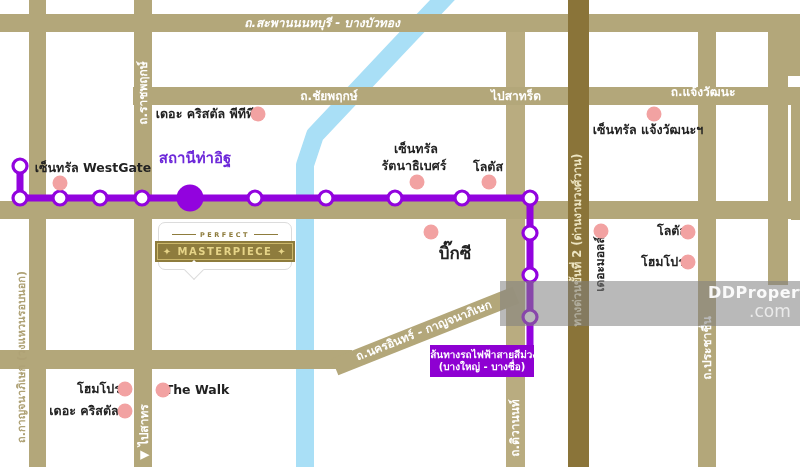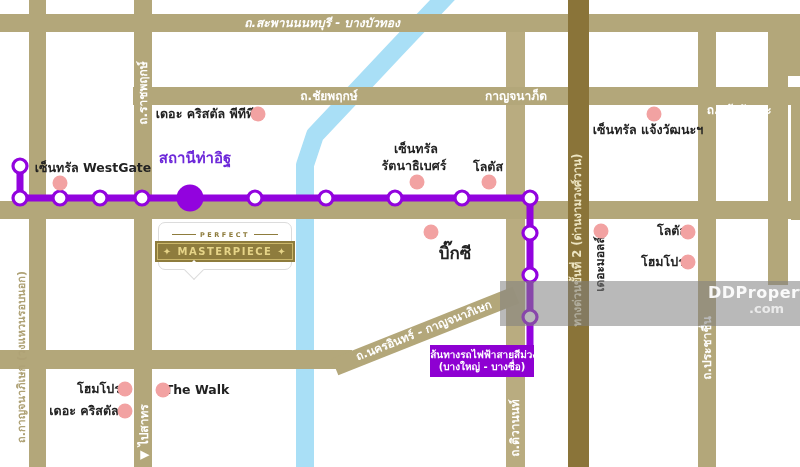--- a/index.html
+++ b/index.html
@@ -37,21 +37,21 @@
        z-index:3;display:flex;flex-direction:column;align-items:center;justify-content:center;color:#fff;}
   #route-box div{font-size:10px;font-weight:bold;line-height:1.25;white-space:nowrap;}
   
   #watermark-band{position:absolute;left:500px;top:281px;width:300px;height:45px;
        background:rgba(128,128,128,0.55);z-index:4;}
   #watermark-agent{position:absolute;left:505px;top:286px;color:rgba(255,255,255,0.95);
        font-size:13px;font-weight:bold;z-index:5;white-space:nowrap;}
   #watermark-brand{position:absolute;left:708px;top:283px;color:rgba(255,255,255,0.92);
        font-size:16px;font-weight:bold;z-index:5;letter-spacing:.5px;}
   #watermark-domain{position:absolute;left:749px;top:301px;color:rgba(255,255,255,0.7);
-       font-size:13px;z-index:5;font-weight:bold;}
+       font-size:17px;z-index:5;}
 </style>
 </head>
 <body>
 
 <div id="map-root">
 
   <svg id="base-svg" width="800" height="467" viewBox="0 0 800 467">
 
     <polyline points="450,-8 395,50 348,100 315,135 305,165 305,470" fill="none" stroke="#A9DFF6" stroke-width="18" stroke-linejoin="round" stroke-linecap="round"></polyline>
 
@@ -85,22 +85,22 @@
       <circle cx="530" cy="198" r="7"></circle>
       <circle cx="530" cy="233" r="7"></circle>
       <circle cx="530" cy="275" r="7"></circle>
       <circle cx="530" cy="317" r="7"></circle>
       <circle cx="190" cy="198" r="13.5" fill="#9203DE" stroke="none"></circle>
     </g>
   </svg>
 
   <div class="lbl onroad" style="left:322px;top:23px;font-style:italic;">ถ.สะพานนนทบุรี - บางบัวทอง</div>
   <div class="lbl onroad" style="left:329px;top:96px;">ถ.ชัยพฤกษ์</div>
-  <div class="lbl onroad" style="left:516px;top:96px;">กาญจนาภ็ด</div>
-  <div class="lbl onroad" style="left:703px;top:110px;margin-left:36px;">ถ.แจ้งวัฒนะ</div>
+  <div class="lbl onroad" style="left:516px;top:96px;">ไปสาทร็ด</div>
+  <div class="lbl onroad" style="left:703px;top:92px;">ถ.แจ้งวัฒนะ</div>
   <div class="vlbl onroad" style="left:143px;top:93px;">ถ.ราชพฤกษ์</div>
   <div class="vlbl onroad" style="left:144px;top:432px;">▼ ไปสาทร</div>
   <div class="vlbl tan-text" style="left:21px;top:357px;">ถ.กาญจนาภิเษก (วงแหวนรอบนอก)</div>
   <div class="vlbl onroad" style="left:515px;top:428px;">ถ.ติวานนท์</div>
   <div class="vlbl exp-text" style="left:578px;top:240px;">ทางด่วนขั้นที่ 2 (ด่านงามวงศ์วาน)</div>
   <div class="vlbl onroad" style="left:707px;top:348px;">ถ.ประชาชื่น</div>
   <div class="lbl onroad" style="left:424px;top:331px;transform:translate(-50%,-50%) rotate(-21.5deg);font-size:11.5px;">ถ.นครอินทร์ - กาญจนาภิเษก</div>
 
   <div class="lbl purple-text mid-label" style="left:195px;top:158px;">สถานีท่าอิฐ</div>
 

